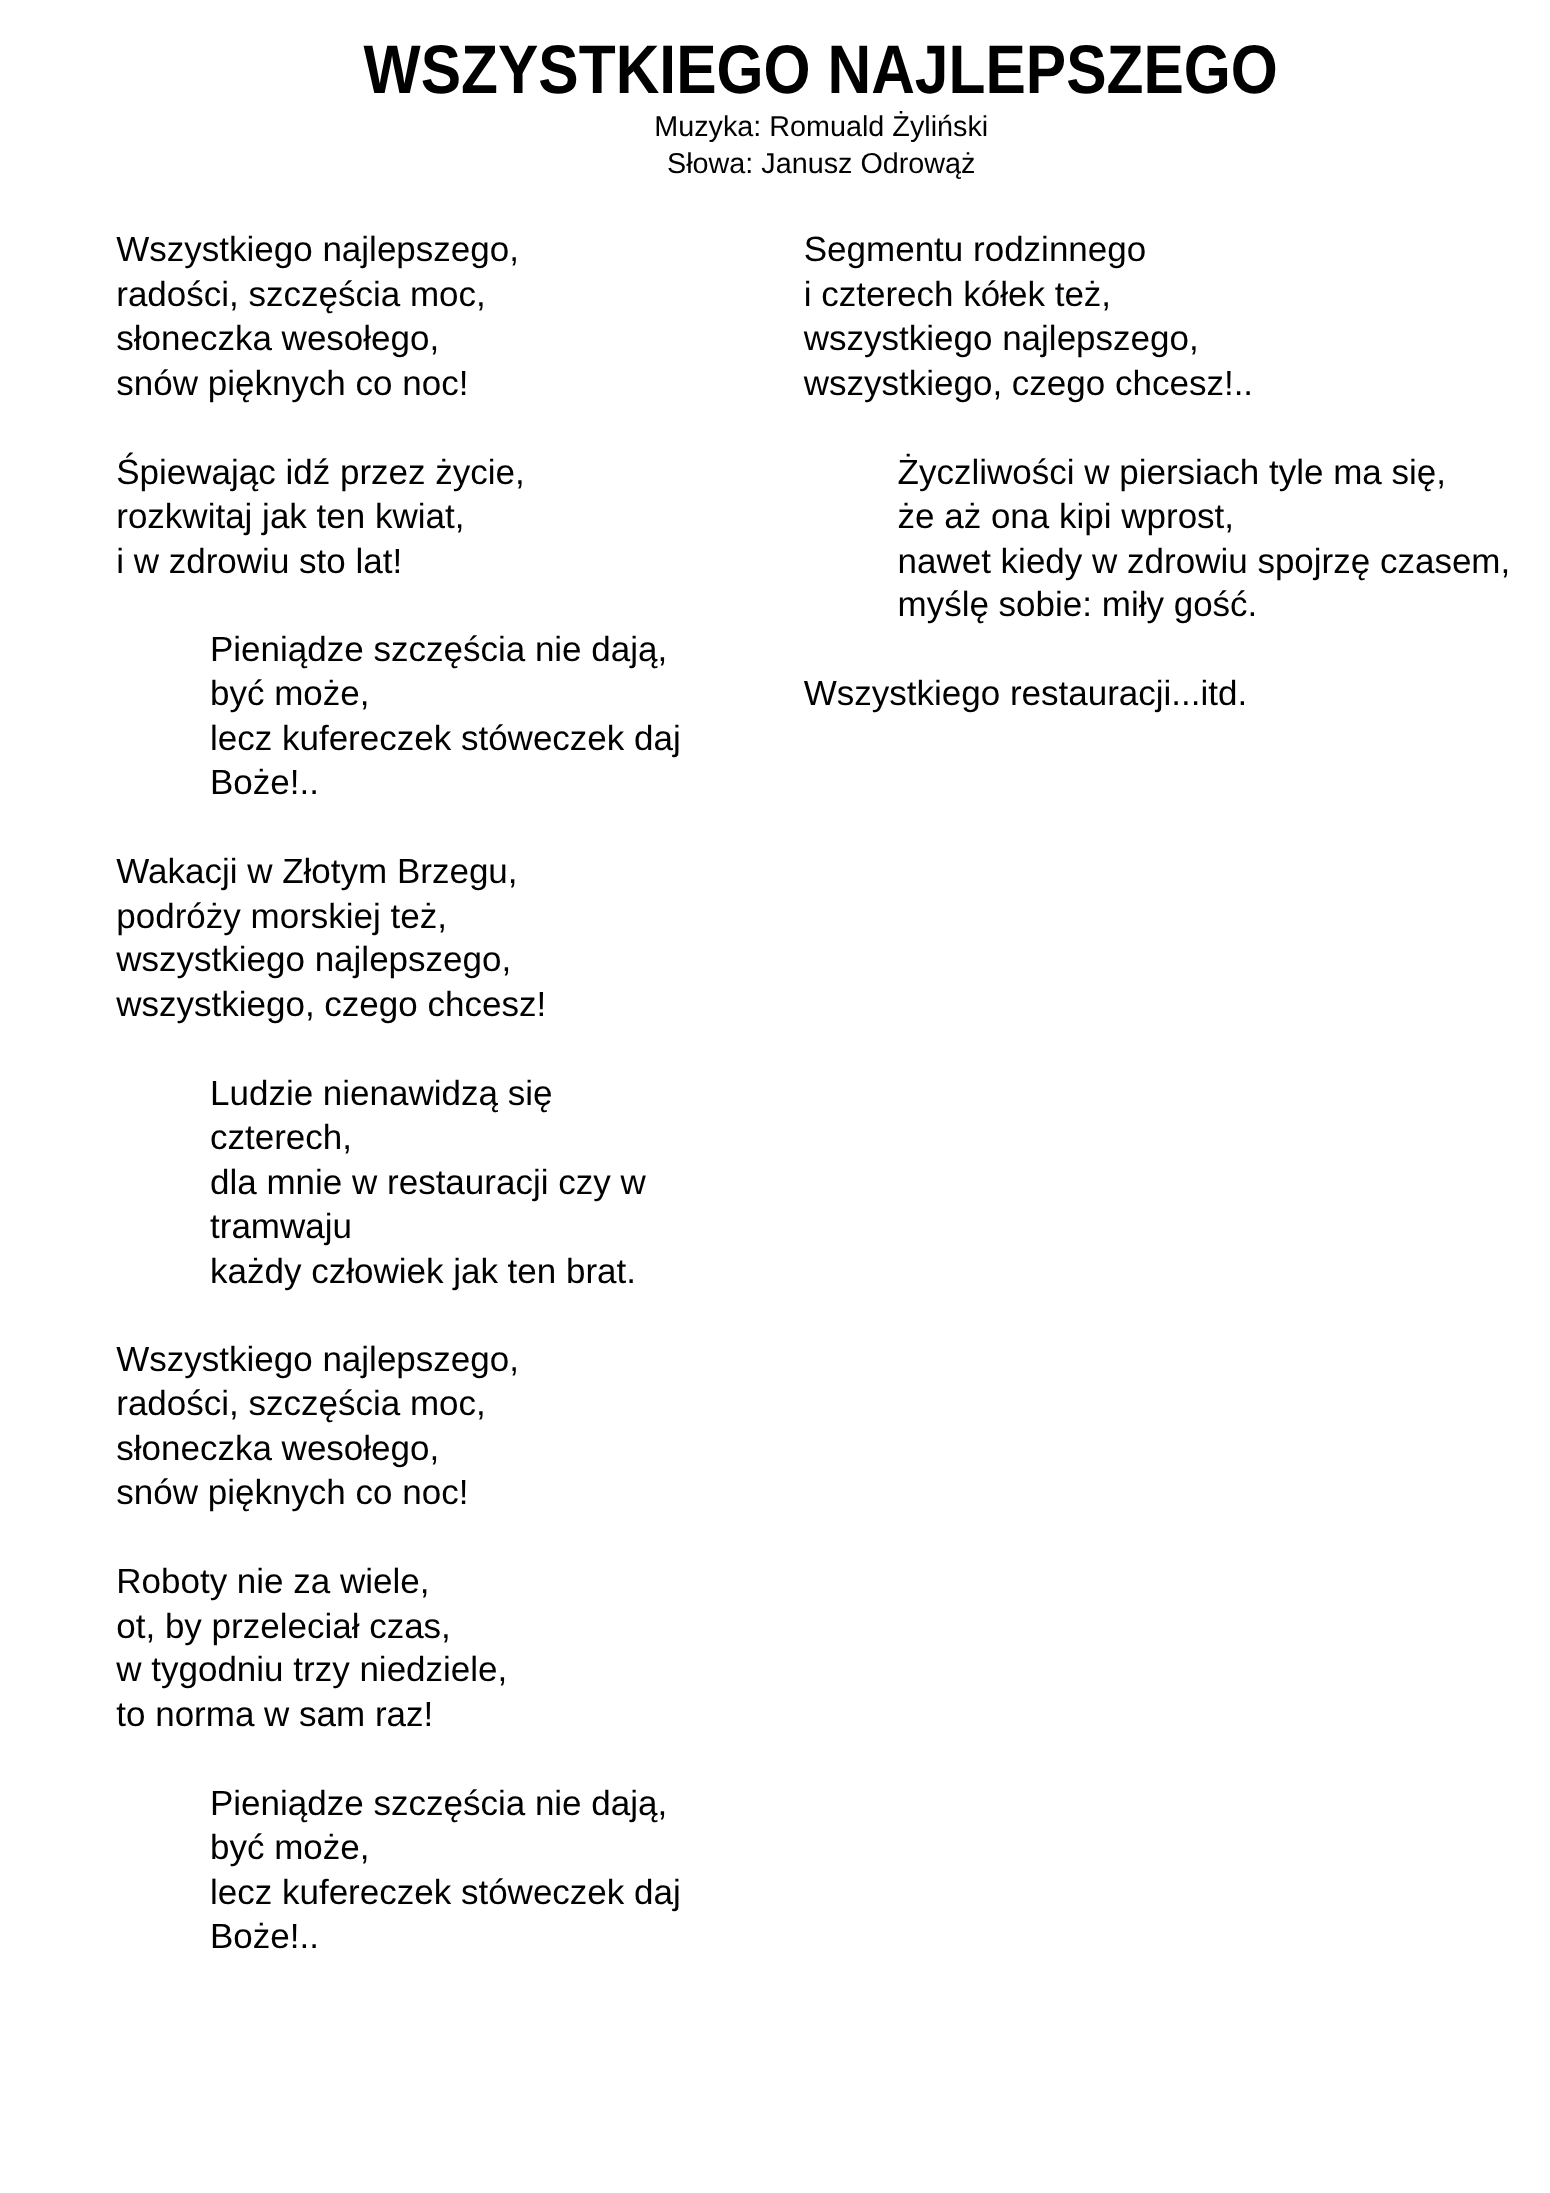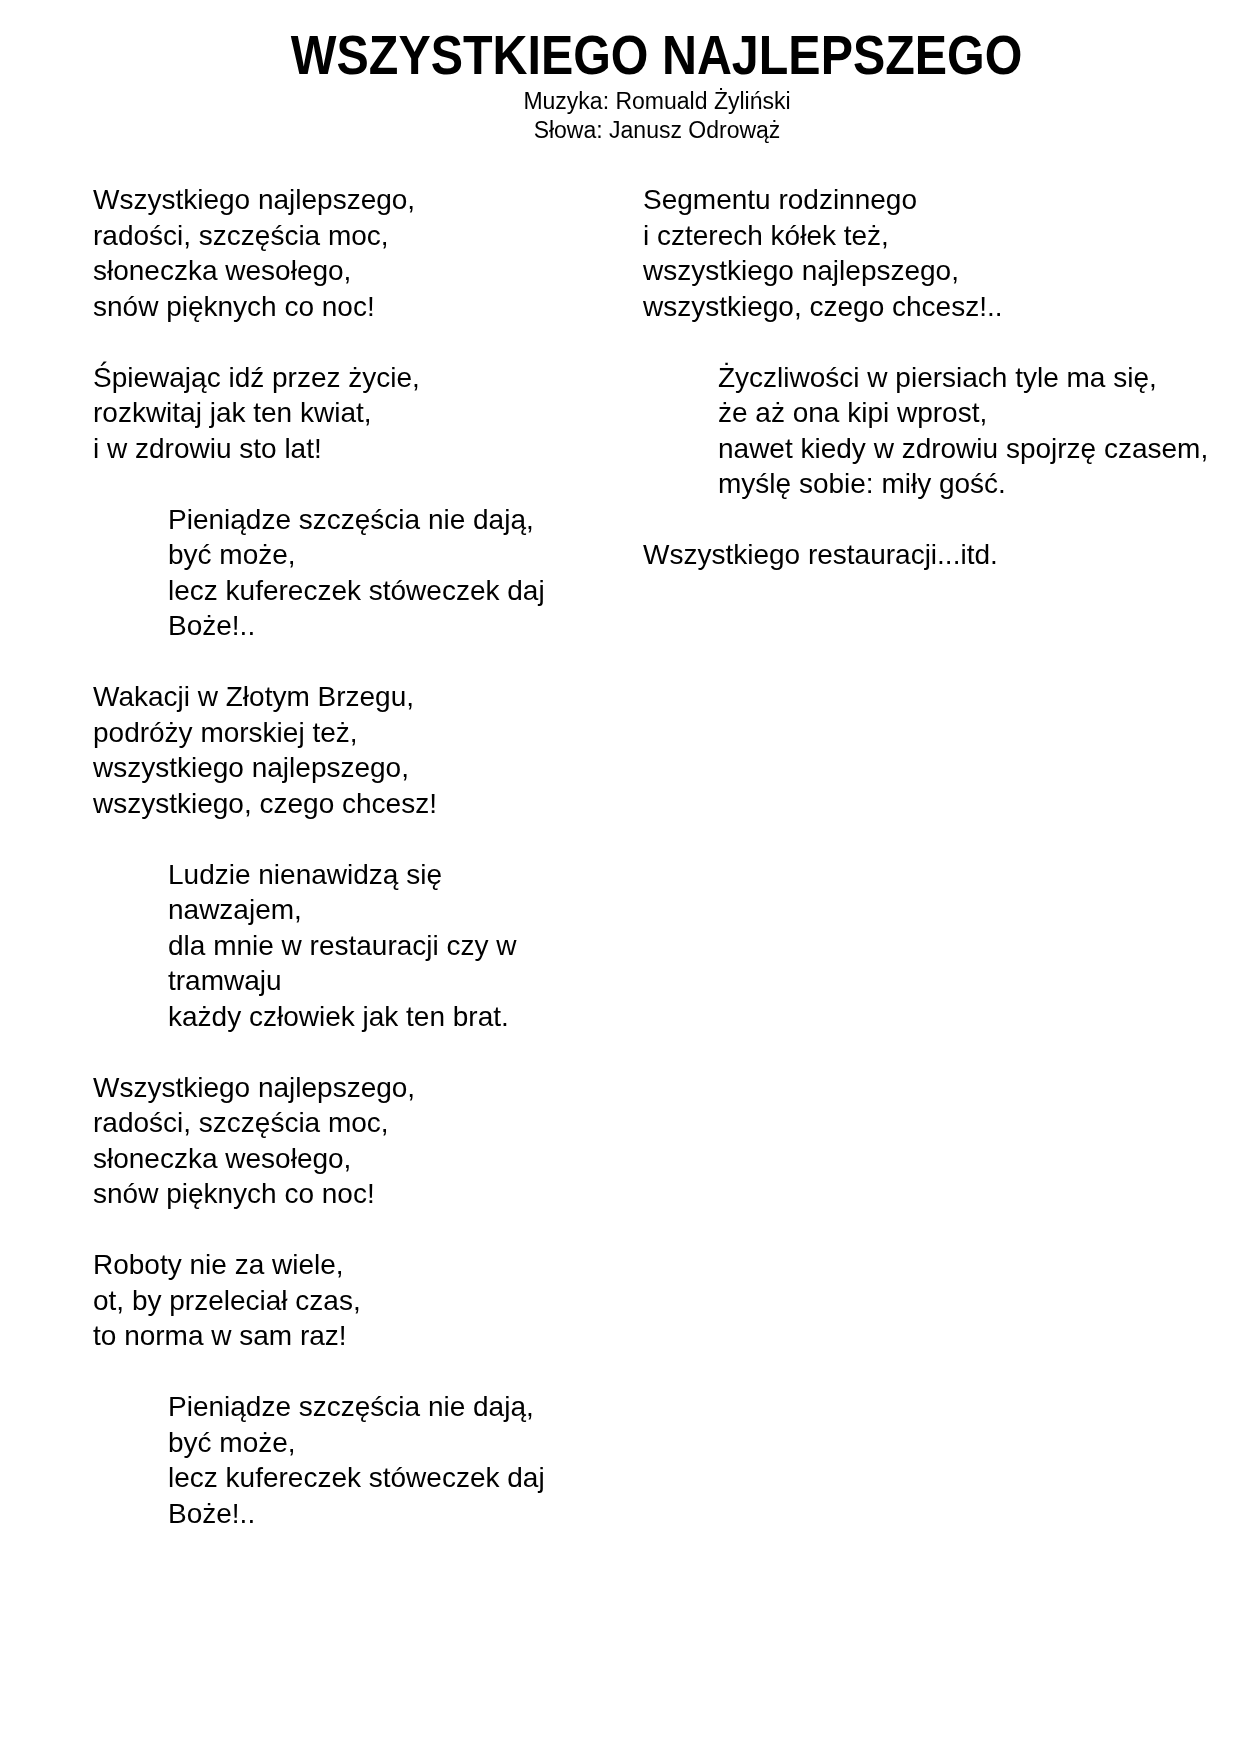--- a/index.html
+++ b/index.html
@@ -91,36 +91,37 @@
 
     <div class="stanza">
       <div class="line">Wakacji w Złotym Brzegu,</div>
       <div class="line">podróży morskiej też,</div>
       <div class="line">wszystkiego najlepszego,</div>
       <div class="line">wszystkiego, czego chcesz!</div>
     </div>
 
     <div class="stanza indented">
       <div class="line">Ludzie nienawidzą się</div>
-      <div class="line">nawzajem,</div>
+      <div class="line">czterech,</div>
       <div class="line">dla mnie w restauracji czy w</div>
       <div class="line">tramwaju</div>
       <div class="line">każdy człowiek jak ten brat.</div>
     </div>
 
     <div class="stanza">
       <div class="line">Wszystkiego najlepszego,</div>
       <div class="line">radości, szczęścia moc,</div>
       <div class="line">słoneczka wesołego,</div>
       <div class="line">snów pięknych co noc!</div>
     </div>
 
     <div class="stanza">
       <div class="line">Roboty nie za wiele,</div>
       <div class="line">ot, by przeleciał czas,</div>
+      <div class="line">w tygodniu trzy niedziele,</div>
       <div class="line">to norma w sam raz!</div>
     </div>
 
     <div class="stanza indented">
       <div class="line">Pieniądze szczęścia nie dają,</div>
       <div class="line">być może,</div>
       <div class="line">lecz kufereczek stóweczek daj</div>
       <div class="line">Boże!..</div>
     </div>
 

